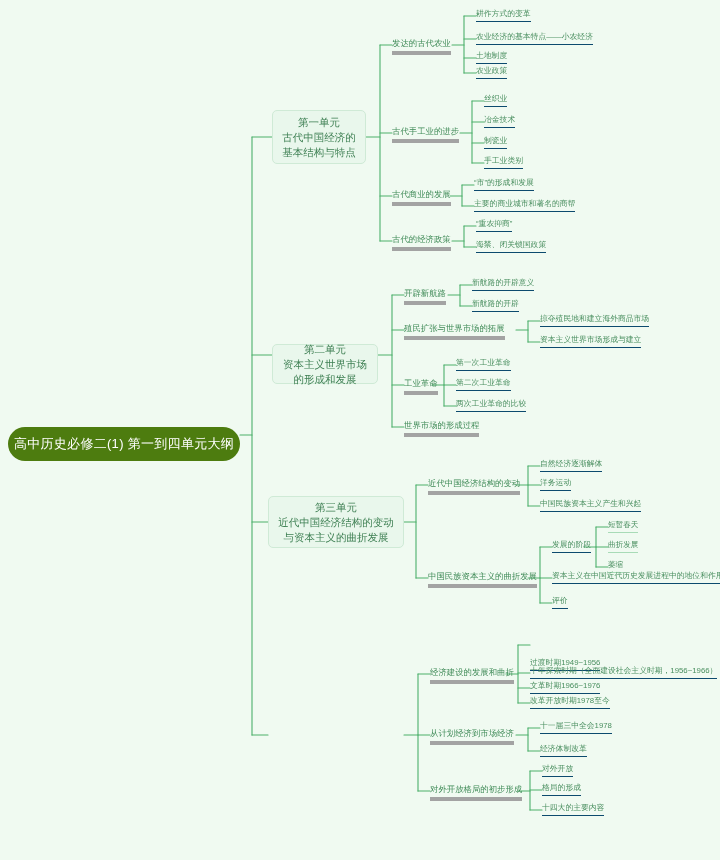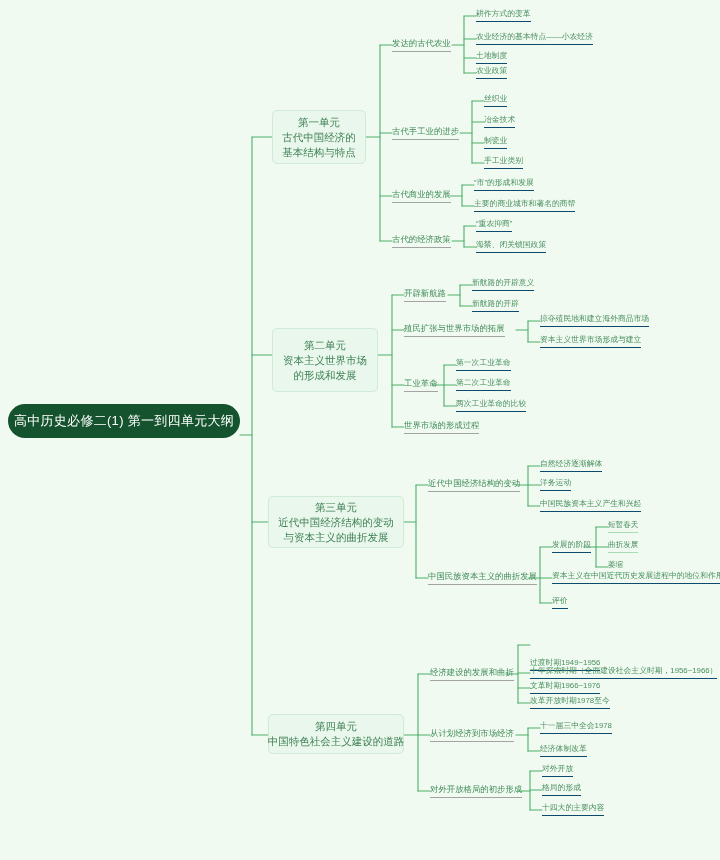--- a/index.html
+++ b/index.html
@@ -9,23 +9,23 @@
     font-family:"Liberation Sans","DejaVu Sans",sans-serif;
     position:relative;overflow:hidden;
     -webkit-font-smoothing:antialiased;
   }
   #stage{position:absolute;left:0;top:0;width:720px;height:860px;}
   svg#wires{position:absolute;left:0;top:0;width:720px;height:860px;pointer-events:none;}
 
   
   .root-node{
     position:absolute;
-    left:8px;top:404px;
+    left:8px;top:427px;
     width:232px;height:34px;
-    background:#14532d;
+    background:#4d7c0f;
     border-radius:17px;
     color:#ffffff;
     font-size:13px;
     letter-spacing:.3px;
     display:flex;align-items:center;justify-content:center;
     box-sizing:border-box;
     white-space:nowrap;
   }
 
   
@@ -47,21 +47,21 @@
   .unit-node .ln{display:block;}
 
   
   .l2{
     position:absolute;
     color:#3f8a57;
     font-size:8.4px;
     line-height:11px;
     white-space:nowrap;
     padding-bottom:2px;
-    border-bottom:1px solid #a3a3a3;
+    border-bottom:4px solid #a3a3a3;
   }
   
   .l3{
     position:absolute;
     color:#4a8f60;
     font-size:7.8px;
     line-height:10px;
     white-space:nowrap;
     padding-bottom:2px;
     border-bottom:1px solid #0c4a6e;
@@ -253,21 +253,21 @@
   <div class="l3" style="left:474px;top:199px;">
     <span>主要的商业城市和著名的商帮</span></div>
 
   <div class="l2" style="left:392px;top:234px;">
     <span>古代的经济政策</span></div>
   <div class="l3" style="left:476px;top:219px;">
     <span>“重农抑商”</span></div>
   <div class="l3" style="left:476px;top:240px;">
     <span>海禁、闭关锁国政策</span></div>
 
-  <div class="unit-node" style="left:272px;top:328px;width:106px;height:64px;">
+  <div class="unit-node" style="left:272px;top:344px;width:106px;height:40px;">
     <span class="ln">第二单元</span>
     <span class="ln">资本主义世界市场</span>
     <span class="ln">的形成和发展</span>
   </div>
 
   <div class="l2" style="left:404px;top:288px;">
     <span>开辟新航路</span></div>
   <div class="l3" style="left:472px;top:278px;">
     <span>新航路的开辟意义</span></div>
   <div class="l3" style="left:472px;top:299px;">
@@ -315,24 +315,20 @@
     <span>短暂春天</span></div>
   <div class="l4" style="left:608px;top:540px;">
     <span>曲折发展</span></div>
   <div class="l4" style="left:608px;top:560px;">
     <span>萎缩</span></div>
   <div class="l3" style="left:552px;top:571px;">
     <span>资本主义在中国近代历史发展进程中的地位和作用</span></div>
   <div class="l3" style="left:552px;top:596px;">
     <span>评价</span></div>
 
-  <div class="unit-node" style="left:268px;top:714px;width:136px;height:40px;">
-    <span class="ln">第四单元</span>
-    <span class="ln">中国特色社会主义建设的道路</span>
-  </div>
 
   <div class="l2" style="left:430px;top:667px;">
     <span>经济建设的发展和曲折</span></div>
   <div class="l3" style="left:530px;top:638px;margin-top:20px;">
     <span>过渡时期1949~1956</span></div>
   <div class="l3" style="left:530px;top:666px;">
     <span>十年探索时期（全面建设社会主义时期，1956~1966）</span></div>
   <div class="l3" style="left:530px;top:681px;">
     <span>文革时期1966~1976</span></div>
   <div class="l3" style="left:530px;top:696px;">

